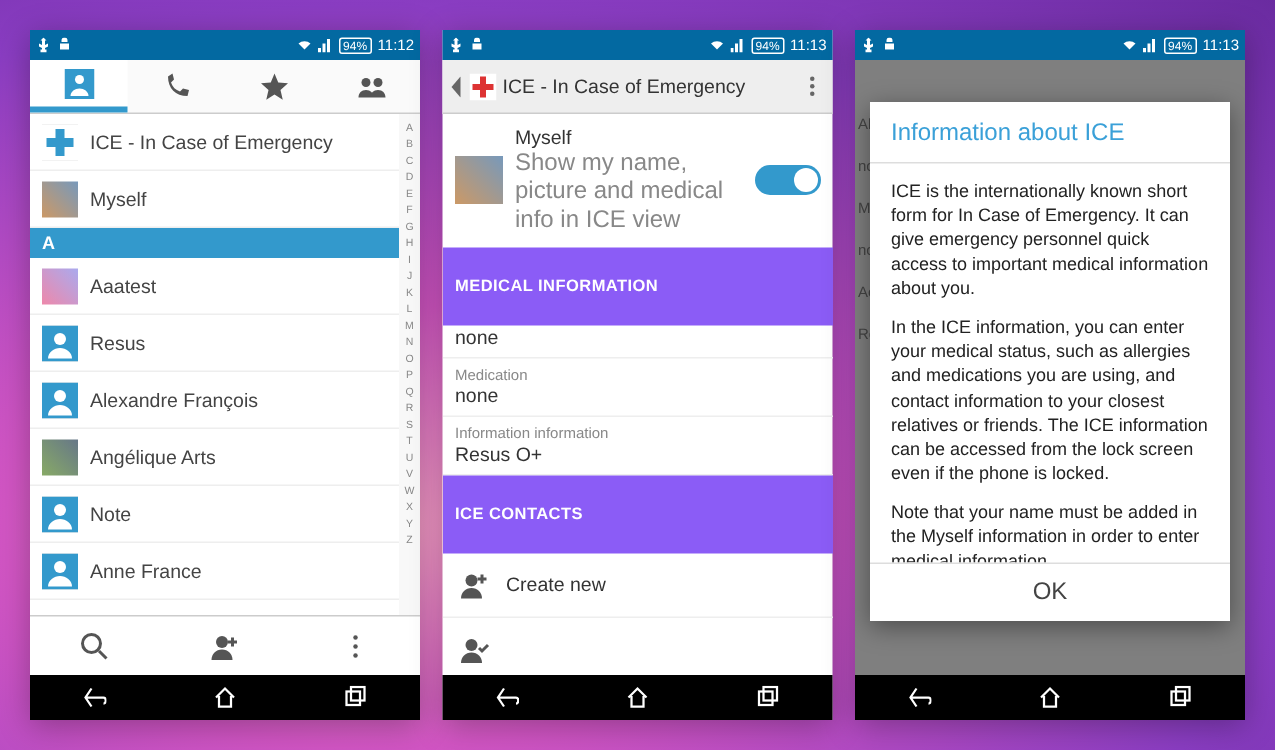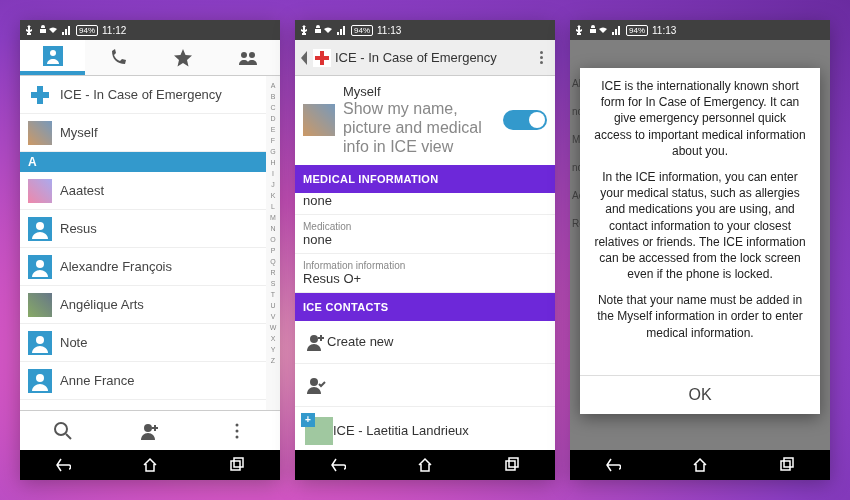--- a/index.html
+++ b/index.html
@@ -9,22 +9,22 @@
     display: flex; justify-content: space-between; padding: 20px;
   }
   .phone {
     width: 260px; height: 460px;
     background: #fff;
     box-shadow: 0 4px 20px rgba(0,0,0,0.3);
     display: flex; flex-direction: column;
     position: relative;
   }
   .statusbar {
-    height: 20px; background: #404040; color: #fff;
-    display: flex; align-items: center; 
+    height: 20px; background: #0369a1; color: #fff;
+    display: flex; align-items: center; justify-content: space-between;
     padding: 0 4px; font-size: 10px;
   }
   .sb-left, .sb-right { display: flex; align-items: center; gap: 4px; }
   .icon-mini { width: 10px; height: 10px; display: inline-block; }
   .icon-mini svg { width: 100%; height: 100%; }
   .navbar {
     height: 30px; background: #000; display: flex; align-items: center; justify-content: space-around;
     margin-top: auto;
   }
   .nav-btn { width: 26px; height: 16px; display:flex; align-items:center; justify-content:center;}
@@ -82,26 +82,26 @@
   .myself-text .sub { font-size: 16px; color: #888; line-height:1.2; }
   .toggle {
     width: 44px; height: 20px; background:#3399cc; border-radius:20px; position:relative;
   }
   .toggle::after {
     content:''; position:absolute; right:2px; top:2px; width:16px; height:16px;
     background:#fff; border-radius:50%; display:flex; align-items:center; justify-content:center;
     font-size:10px; color:#3399cc;
   }
   .sec-head {
-    background:#6d28d9; color:#fff; padding:8px 8px; font-size:11px; font-weight:bold; letter-spacing:0.3px;
+    background:#8b5cf6; color:#fff; padding:20px 8px; font-size:11px; font-weight:bold; letter-spacing:0.3px;
   }
   .field-label { font-size:10px; color:#888; padding:6px 8px 0 8px; }
   .field-val { font-size:13px; color:#333; padding:0 8px 6px 8px; border-bottom:1px solid #eee;}
   .ice-row {
-    display:flex; align-items:center; padding:10px 10px; border-bottom:1px solid #eee;
+    display:flex; align-items:center; gap:10px; padding:10px 10px; border-bottom:1px solid #eee;
     font-size:13px; color:#333;
   }
   .ice-row .ic { width:22px; height:22px; display:flex; align-items:center; justify-content:center;}
   .ice-row .ic svg { width:100%; height:100%; }
   .ice-row .av { width:28px; height:28px; background:#a0c8a0; position:relative;}
   .plus-badge {
     position:absolute; top:-4px; left:-4px; width:14px; height:14px; background:#3399cc;
     display:flex; align-items:center; justify-content:center; color:#fff; font-size:10px; font-weight:bold;
   }
   .dim-bg {
@@ -112,21 +112,21 @@
     background:#fff; box-shadow:0 4px 16px rgba(0,0,0,0.4);
     display:flex; flex-direction:column;
   }
   .dlg-title {
     color:#3aa0d8; font-size:16px; padding:12px 14px 10px; border-bottom:1px solid #ddd;
   }
   .dlg-body {
     flex:1; padding:10px 14px; font-size:12px; color:#222; line-height:1.35;
     overflow:hidden;
   }
-  .dlg-body p { margin-bottom:10px;text-align:center; }
+  .dlg-body p { margin-bottom:10px; }
   .dlg-foot {
     border-top:1px solid #ddd; text-align:center; padding:10px 0; font-size:16px; color:#444;
   }
   .peek {
     position:absolute; left:0; top:36px; width:30px; font-size:10px; color:#888;
   }
   .peek div { padding:2px 2px; height:28px; overflow:hidden;}
   .phone3-container { position:relative; flex:1; background:#fff; overflow:hidden;}
 </style>
 </head>
@@ -452,20 +452,21 @@
     <div class="peek">
       <div>Al</div>
       <div>nc</div>
       <div>M</div>
       <div>nc</div>
       <div>Ac</div>
       <div>Re</div>
     </div>
     <div class="dim-bg"></div>
     <div class="dialog">
+      <div class="dlg-title">Information about ICE</div>
       <div class="dlg-body">
         <p>ICE is the internationally known short form for In Case of Emergency. It can give emergency personnel quick access to important medical information about you.</p>
         <p>In the ICE information, you can enter your medical status, such as allergies and medications you are using, and contact information to your closest relatives or friends. The ICE information can be accessed from the lock screen even if the phone is locked.</p>
         <p>Note that your name must be added in the Myself information in order to enter medical information.</p>
       </div>
       <div class="dlg-foot">OK</div>
     </div>
   </div>
 
   <div class="navbar">

